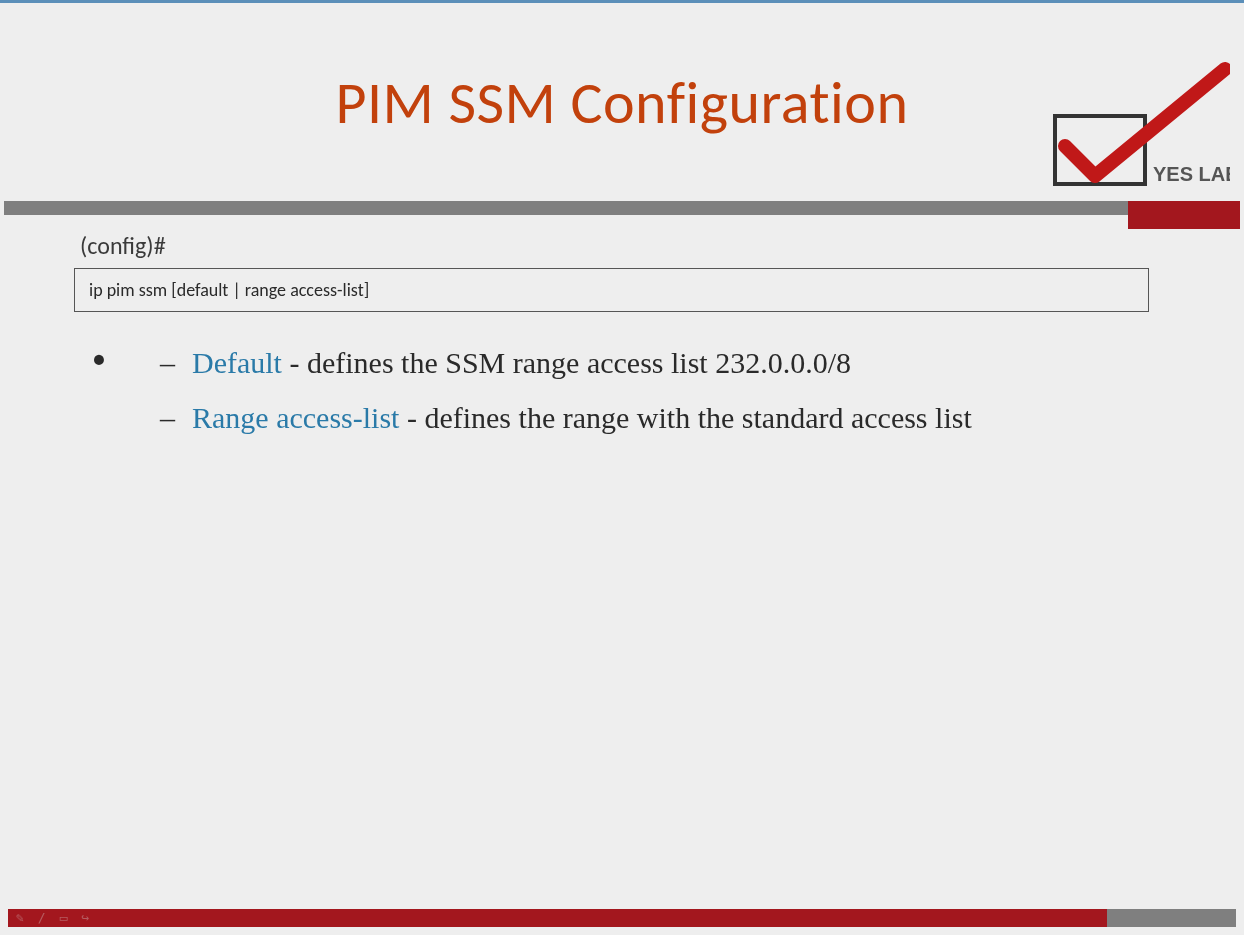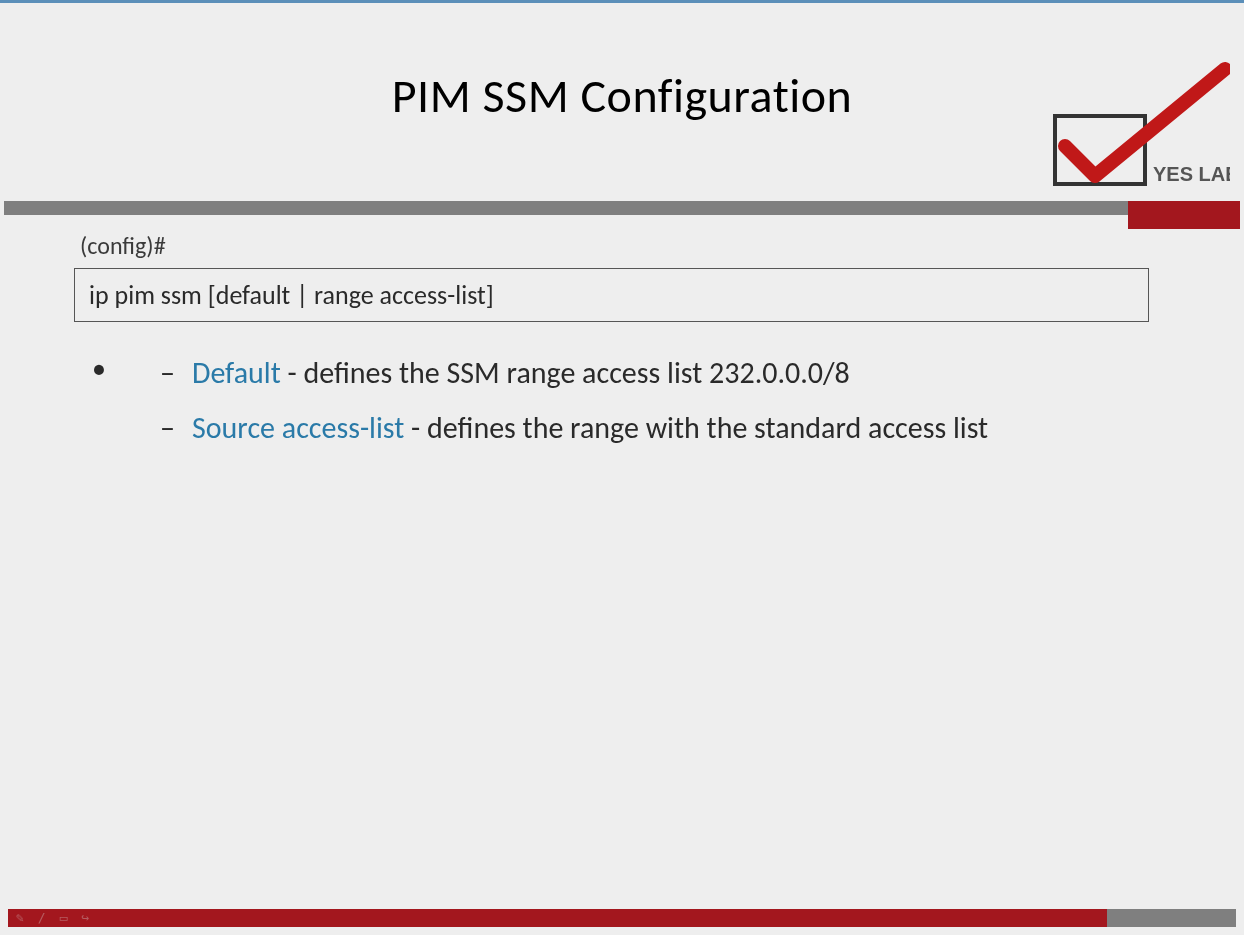--- a/index.html
+++ b/index.html
@@ -19,23 +19,23 @@
   .title-area {
     position: relative;
     height: 195px;
     width: 100%;
   }
   .slide-title {
     position: absolute;
     top: 60px;
     left: 0; right: 0;
     text-align: center;
-    font-size: 48px;
+    font-size: 60px;
     font-weight: 400;
-    color: #000000;
+    color: #c2410c;
     letter-spacing: 0.5px;
   }
   .logo {
     position: absolute;
     top: 55px;
     right: 10px;
     width: 205px;
     height: 140px;
   }
   .divider-bar {
@@ -62,21 +62,21 @@
   }
   .config-prompt {
     font-size: 24px;
     color: #3a3a3a;
     margin-bottom: 8px;
     margin-left: 6px;
   }
   .code-box {
     border: 1.5px solid #555555;
     padding: 10px 14px;
-    font-size: 26px;
+    font-size: 18px;
     color: #2a2a2a;
     background: #eeeeee;
     width: 1075px;
     margin-bottom: 28px;
   }
   ul.main-list {
     list-style: none;
     padding-left: 30px;
   }
   ul.main-list > li {
@@ -100,20 +100,21 @@
     padding-left: 50px;
     margin-top: 12px;
   }
   ul.sub-list > li {
     position: relative;
     font-size: 30px;
     line-height: 1.5;
     color: #2a2a2a;
     margin-bottom: 10px;
     padding-left: 18px;
+    font-family: Liberation Serif, serif;
   }
   ul.sub-list > li::before {
     content: "–";
     position: absolute;
     left: -14px;
     top: 0;
     color: #2a2a2a;
     font-size: 30px;
   }
   .kw {
@@ -172,21 +173,21 @@
     <div class="config-prompt">(config)#</div>
     <div class="code-box">ip pim ssm [default | range access-list]</div>
 
     <ul class="main-list">
       <li>
         <ul class="sub-list">
           <li>
             <span class="kw">Default</span><span> - defines the SSM range access list 232.0.0.0/8</span>
           </li>
           <li>
-            <span class="kw">Source access-list</span><span> - defines the range with the standard access list</span>
+            <span class="kw">Range access-list</span><span> - defines the range with the standard access list</span>
           </li>
         </ul>
       </li>
     </ul>
   </div>
 
   <div class="bottom-bar"></div>
   <div class="bottom-gray"></div>
   <div class="bottom-tools">
     <span>✎</span>

